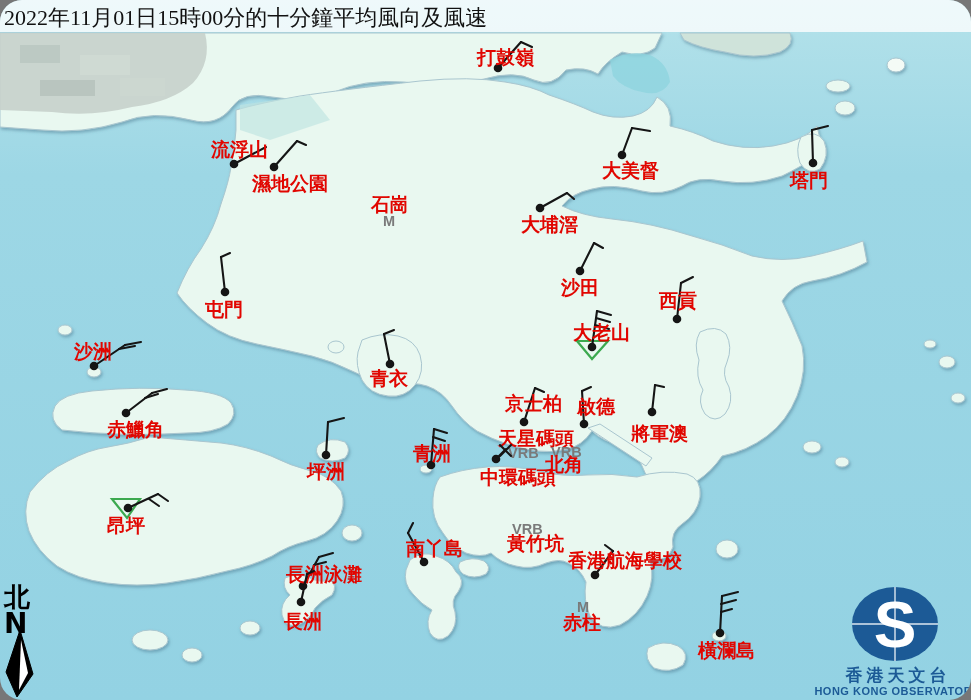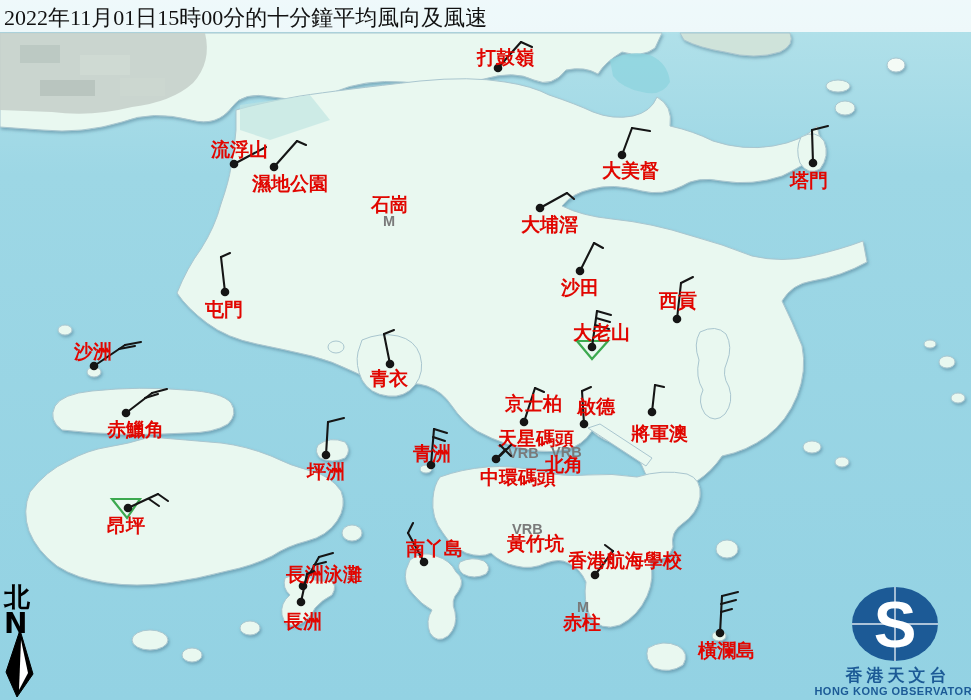--- a/index.html
+++ b/index.html
@@ -1,16 +1,16 @@
 <!DOCTYPE html>
 <html><head>
 <meta charset="utf-8">
 <style>
   html,body{margin:0;padding:0;background:#777;}
-  .stage{position:relative;width:971px;height:700px;overflow:hidden;font-family:"Liberation Sans","DejaVu Sans",sans-serif;}
+  .stage{position:relative;width:971px;height:700px;overflow:hidden;font-family:"Liberation Sans","DejaVu Sans",sans-serif;border-radius:22px;}
   svg{display:block;}
   .title-text{font-family:"Liberation Serif","DejaVu Serif",serif;font-size:22px;fill:#111;}
   .stn-label{font-family:"Liberation Serif","DejaVu Serif",serif;font-size:19px;font-weight:bold;}
   .stn-extra{font-family:"Liberation Sans","DejaVu Sans",sans-serif;font-size:14.5px;font-weight:bold;}
   .compass-cn{font-family:"Liberation Serif","DejaVu Serif",serif;font-size:26px;font-weight:bold;fill:#000;}
   .compass-n{font-family:"DejaVu Sans","Liberation Sans",sans-serif;font-size:28px;font-weight:bold;fill:#000;}
   .logo-s{font-family:"Liberation Sans","DejaVu Sans",sans-serif;font-size:64px;font-weight:bold;fill:#fff;}
   .logo-cn{font-family:"DejaVu Sans","Liberation Sans",sans-serif;font-size:17px;font-weight:bold;letter-spacing:4px;}
   .logo-en{font-family:"Liberation Sans","DejaVu Sans",sans-serif;font-size:11px;font-weight:bold;letter-spacing:.5px;}
 </style>

